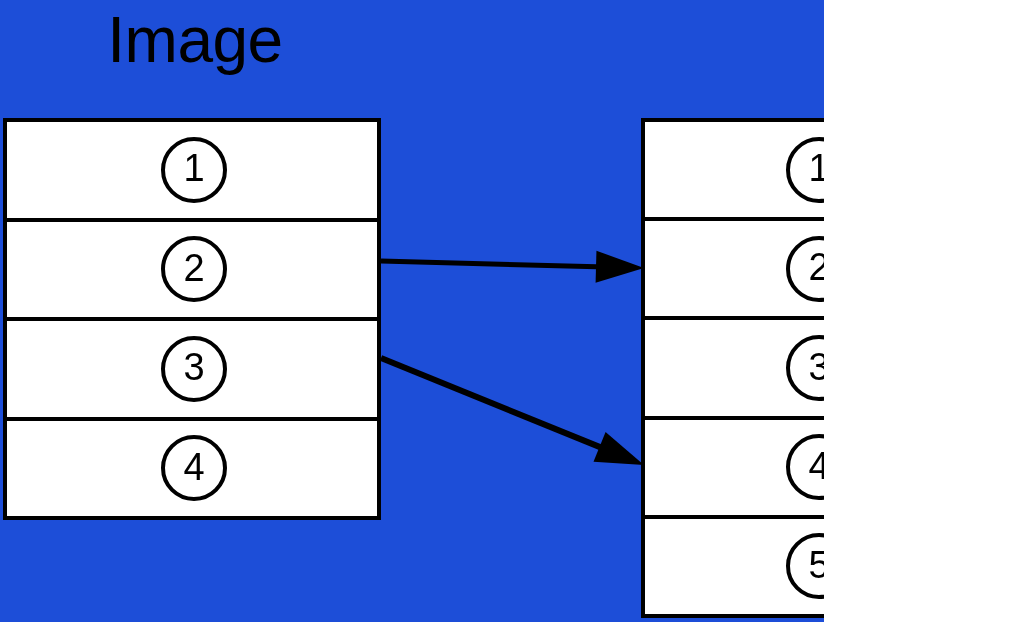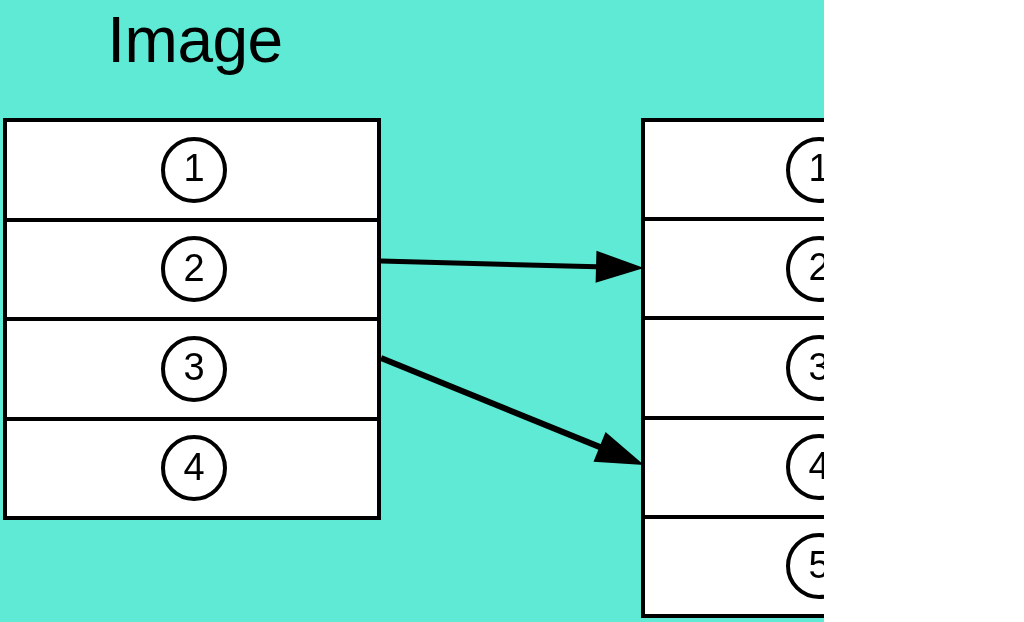--- a/index.html
+++ b/index.html
@@ -7,21 +7,21 @@
     padding: 0;
     background: #ffffff;
   }
   body {
     font-family: "Liberation Sans", sans-serif;
   }
   #canvas {
     position: relative;
     width: 824px;
     height: 622px;
-    background: #5eead4;
+    background: #1d4ed8;
     overflow: hidden;
   }
   .title {
     position: absolute;
     font-family: "Liberation Sans", sans-serif;
     font-size: 64px;
     font-weight: 400;
     color: #000000;
     line-height: 1;
     white-space: nowrap;

